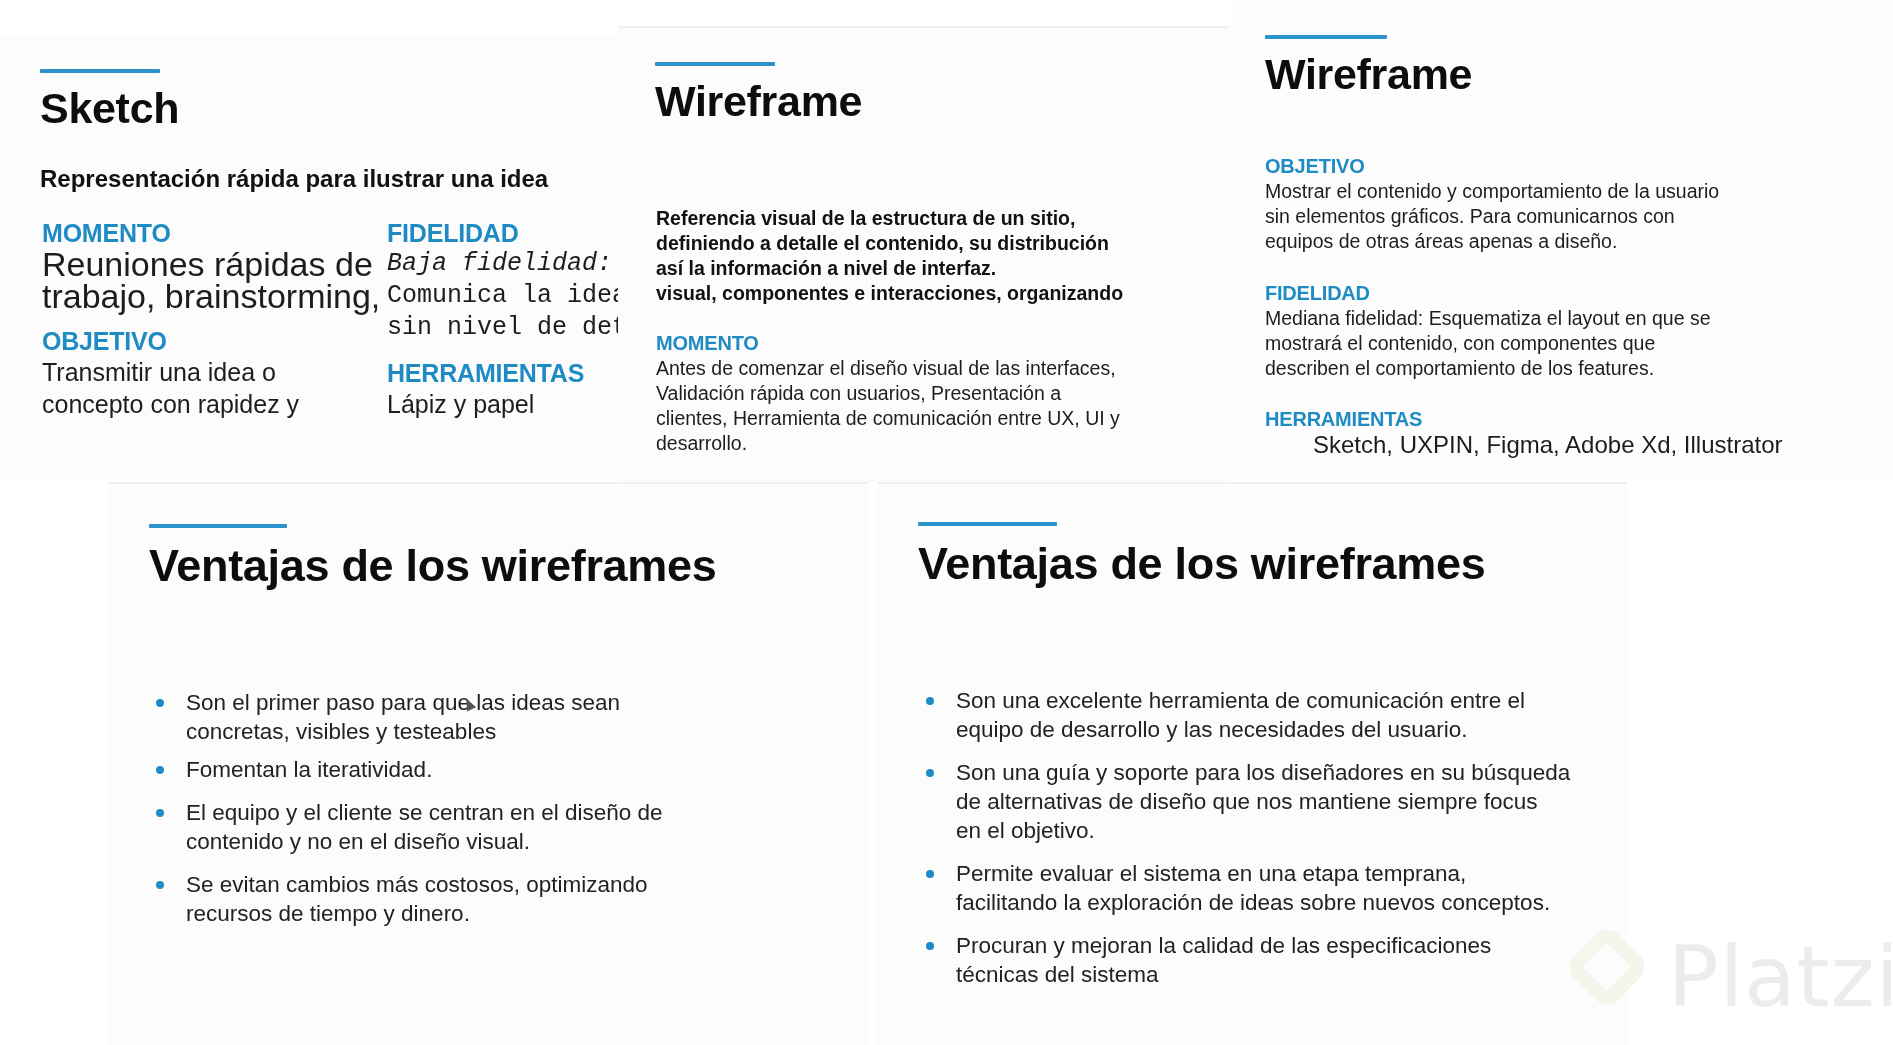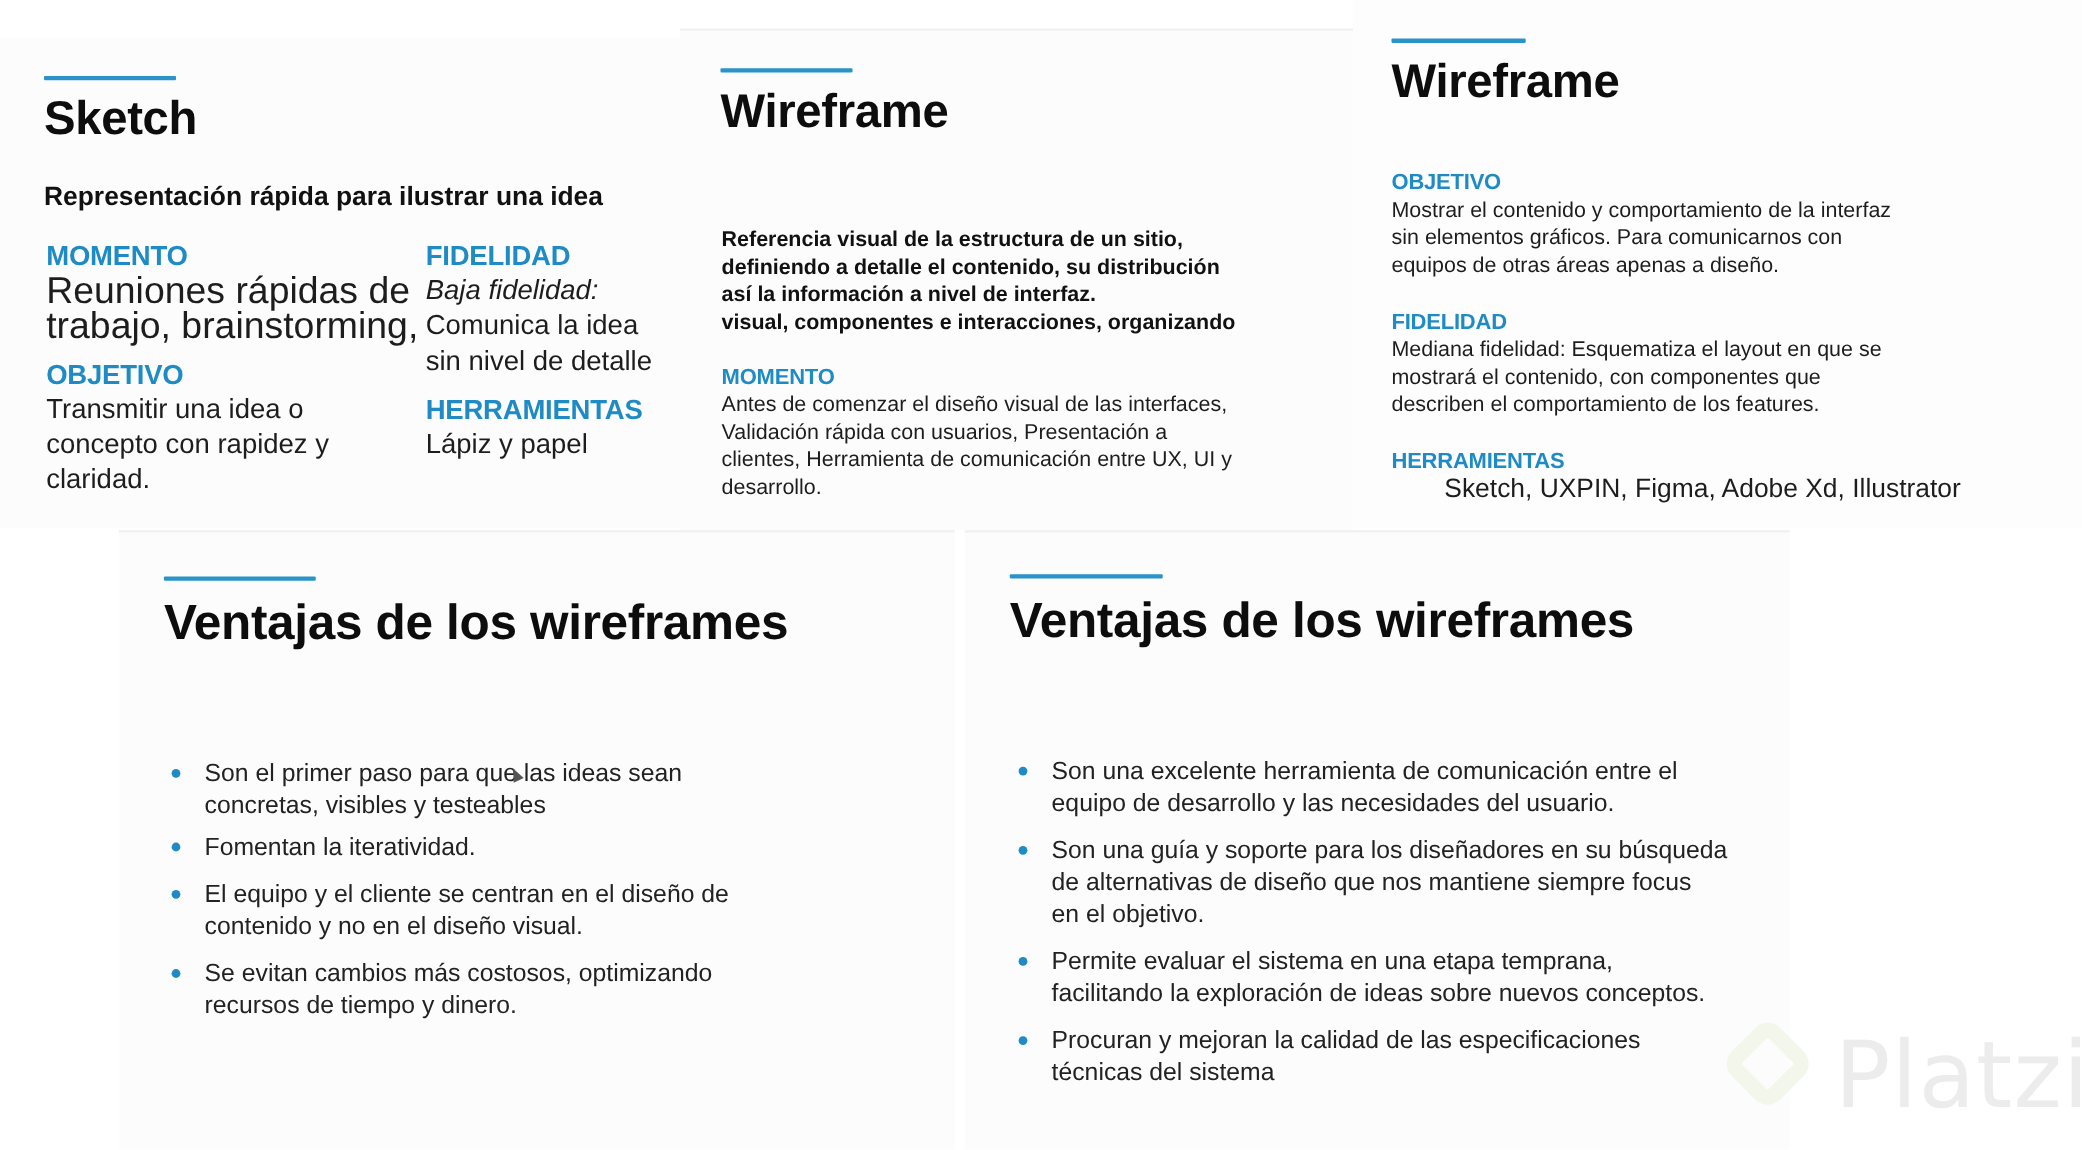--- a/index.html
+++ b/index.html
@@ -70,27 +70,26 @@
     <span class="line">Reuniones rápidas de</span>
     <span class="line">trabajo, brainstorming,</span>
   </div>
 </div>
 
 <div class="abs" style="left:42px; top:326px;">
   <div class="label" style="font-size:25px; line-height:30px;">OBJETIVO</div>
   <div class="body-text" style="font-size:25px; line-height:32px;">
     <span class="line">Transmitir una idea o</span>
     <span class="line">concepto con rapidez y</span>
-    <span class="line">claridad.</span>
   </div>
 </div>
 
 <div class="abs" style="left:387px; top:218px;">
   <div class="label" style="font-size:25px; line-height:30px;">FIDELIDAD</div>
-  <div class="body-text" style="font-size:25px; line-height:32px;">
+  <div class="body-text" style="font-size:25px; line-height:32px;font-family:Liberation Mono, monospace;">
     <span class="line italic">Baja fidelidad:</span>
     <span class="line">Comunica la idea</span>
     <span class="line">sin nivel de detalle</span>
   </div>
 </div>
 
 <div class="abs" style="left:387px; top:358px;">
   <div class="label" style="font-size:25px; line-height:30px;">HERRAMIENTAS</div>
   <div class="body-text" style="font-size:25px; line-height:32px;">
     <span class="line">Lápiz y papel</span>
@@ -120,21 +119,21 @@
 </div>
 
 <section class="panel" style="left:1230px; top:0; width:663px; height:480px; background:#fdfdfd;">
 </section>
 <div class="accent" style="left:1265px; top:35px; width:122px;"></div>
 <h1 class="title" style="left:1265px; top:50px; font-size:43px;">Wireframe</h1>
 
 <div class="abs" style="left:1265px; top:153px;">
   <div class="label" style="font-size:20px; line-height:26px;">OBJETIVO</div>
   <div class="body-text" style="font-size:19.5px; line-height:25px;">
-    <span class="line">Mostrar el contenido y comportamiento de la interfaz</span>
+    <span class="line">Mostrar el contenido y comportamiento de la usuario</span>
     <span class="line">sin elementos gráficos. Para comunicarnos con</span>
     <span class="line">equipos de otras áreas apenas a diseño.</span>
   </div>
 </div>
 
 <div class="abs" style="left:1265px; top:280px;">
   <div class="label" style="font-size:20px; line-height:26px;">FIDELIDAD</div>
   <div class="body-text" style="font-size:19.5px; line-height:25px;">
     <span class="line">Mediana fidelidad: Esquematiza el layout en que se</span>
     <span class="line">mostrará el contenido, con componentes que</span>

